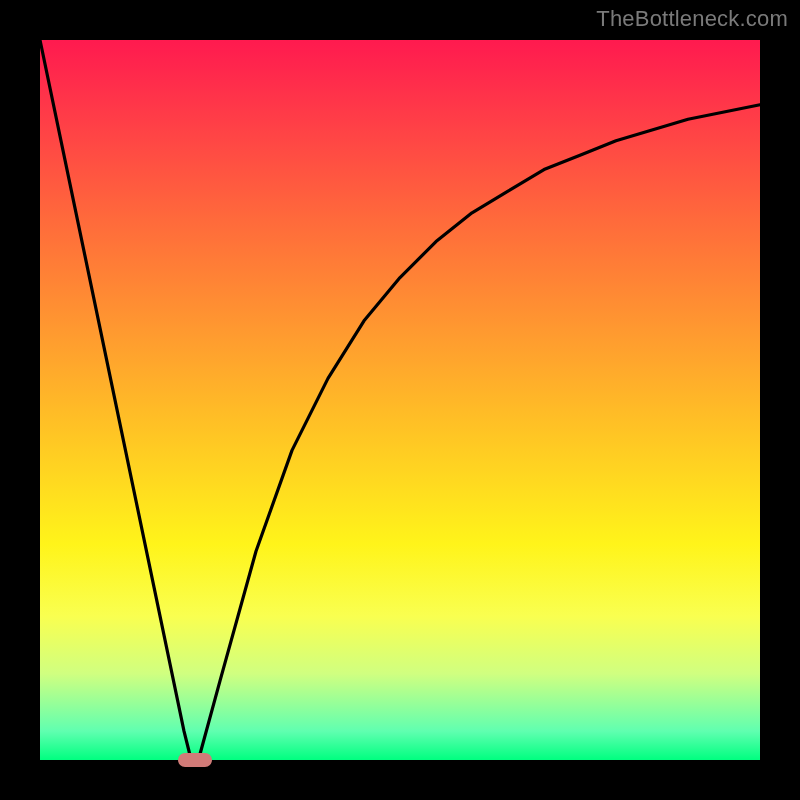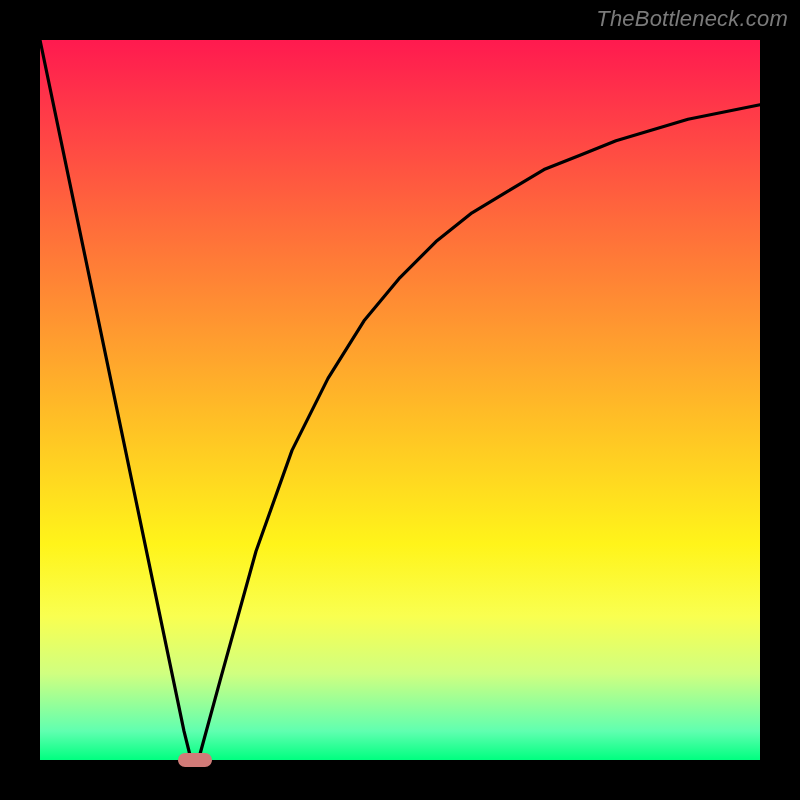--- a/index.html
+++ b/index.html
@@ -37,21 +37,20 @@
   }
   .watermark {
     position: absolute;
     top: 6px;
     right: 12px;
     color: #7a7a7a;
     font-size: 22px;
     font-weight: 500;
     letter-spacing: 0.2px;
     z-index: 5;
-    font-style: italic;
   }
   svg.curve {
     position: absolute;
     left: 0;
     top: 0;
     width: 720px;
     height: 720px;
     overflow: visible;
   }
   .marker {

